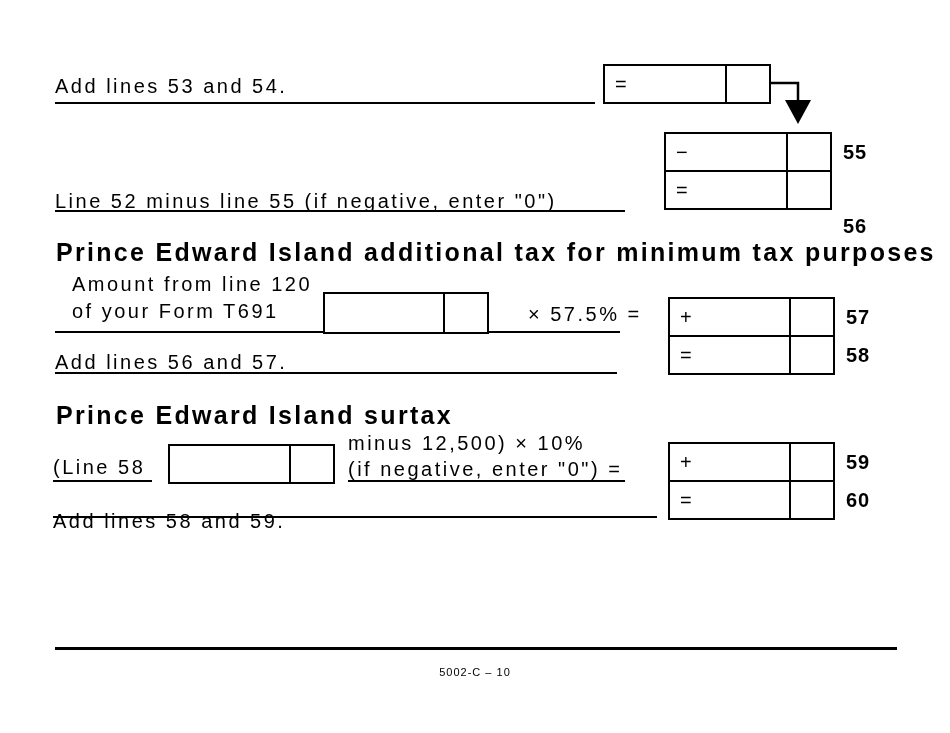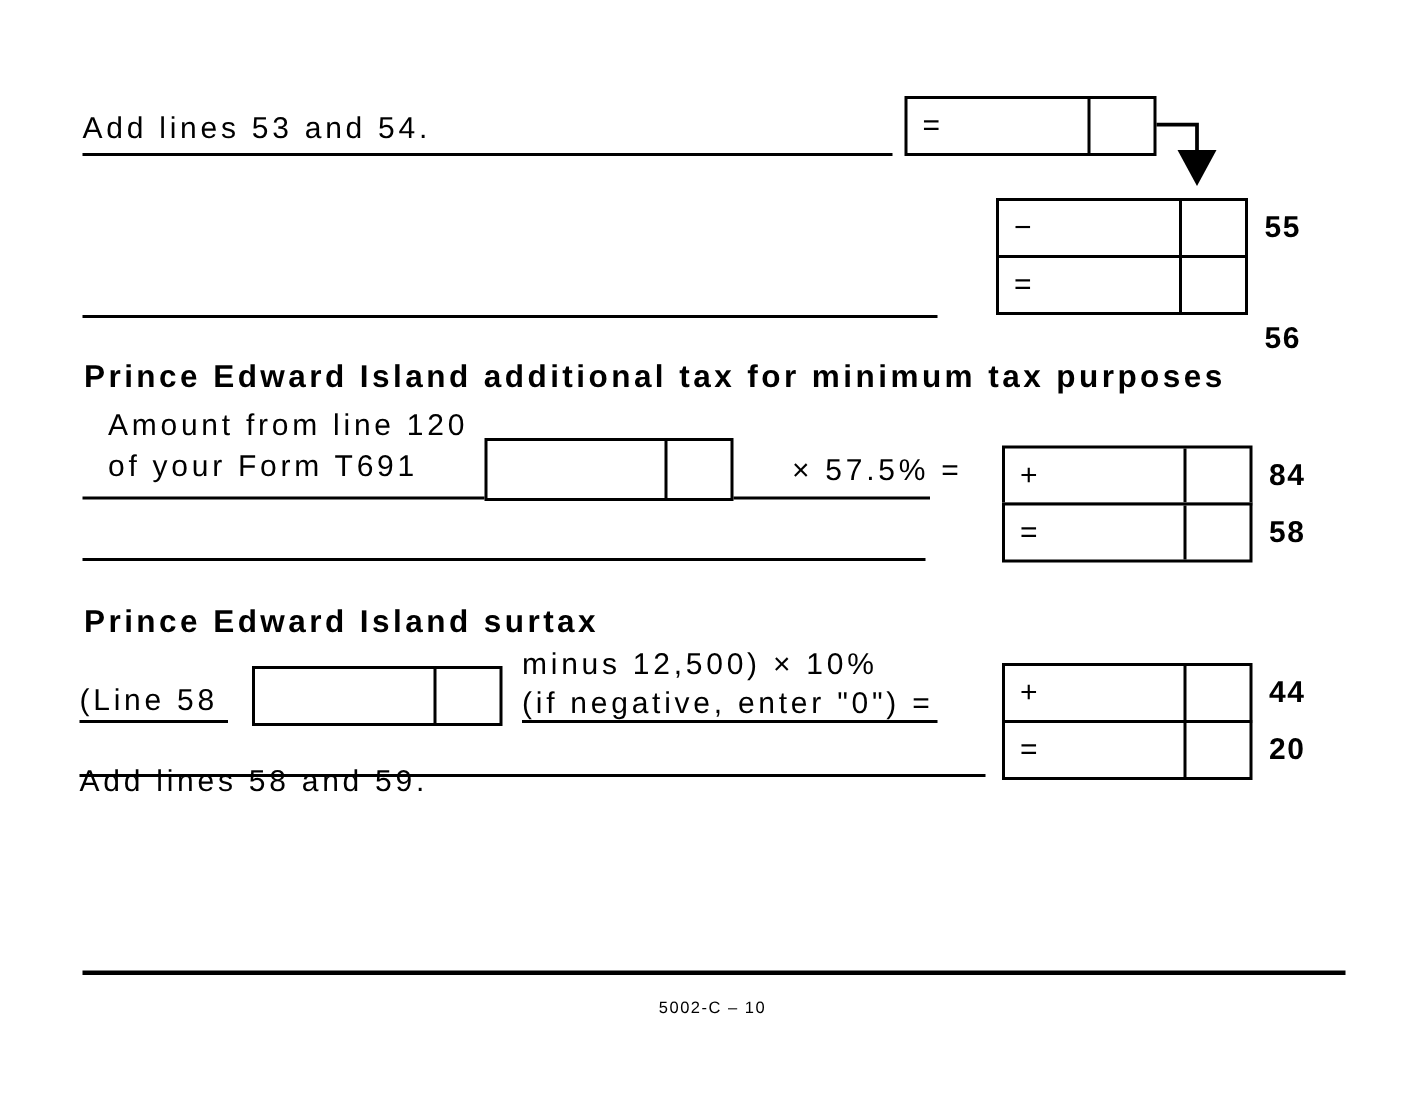--- a/index.html
+++ b/index.html
@@ -6,21 +6,21 @@
   html,body { background:#ffffff; }
   #page {
     position:relative; width:950px; height:733px;
     background:#ffffff; color:#000000;
     font-family:"Liberation Sans","DejaVu Sans",sans-serif;
     overflow:hidden;
   }
   .t  { position:absolute; font-size:20px; letter-spacing:2.5px; line-height:22px; white-space:nowrap; }
   .t2 { line-height:26px; }
   .t3 { line-height:27px; }
-  .h  { position:absolute; font-size:21px; font-weight:bold; letter-spacing:2.3px; line-height:22px; white-space:nowrap; }
+  .h  { position:absolute; font-size:25px; font-weight:bold; letter-spacing:2.3px; line-height:22px; white-space:nowrap; }
   .rule { position:absolute; height:2px; background:#000; }
   .rule-thick { position:absolute; height:3px; background:#000; }
   .box { position:absolute; display:flex; border:2px solid #000; background:#ffffff; }
   .amt { flex:1; border-right:2px solid #000; display:flex; align-items:center; padding-left:10px; }
   .amt .op { font-size:20px; letter-spacing:0; }
   .cents { width:42px; }
   .num { position:absolute; font-size:20px; font-weight:bold; letter-spacing:1px; line-height:22px; white-space:nowrap; }
   .footer { position:absolute; left:0; top:666px; width:100%; text-align:center; font-size:11px; letter-spacing:1px; }
   svg.arrow { position:absolute; }
 </style>
@@ -53,20 +53,21 @@
   <div class="num" style="left:843px; top:141px;">55</div>
 
   <div class="box" style="left:664px; top:170px; width:168px; height:40px;">
     <div class="amt">
       <span class="op">=</span>
     </div>
     <div class="cents"></div>
   </div>
   <div class="num" style="left:843px; top:179px;margin-top:36px;">56</div>
 
+  <div class="t" style="left:55px; top:190px;">Line 52 minus line 55 (if negative, enter "0")</div>
   <div class="rule" style="left:55px; top:210px; width:570px;"></div>
 
   <div class="h" style="left:56px; top:241px;">Prince Edward Island additional tax for minimum tax purposes</div>
 
   <div class="t t3" style="left:72px; top:271px;">
     <div>Amount from line 120</div>
     <div>of your Form T691</div>
   </div>
 
   <div class="rule" style="left:55px; top:331px; width:565px;"></div>
@@ -77,30 +78,31 @@
   </div>
 
   <div class="t" style="left:528px; top:303px;">× 57.5% =</div>
 
   <div class="box" style="left:668px; top:297px; width:167px; height:40px;">
     <div class="amt">
       <span class="op">+</span>
     </div>
     <div class="cents"></div>
   </div>
-  <div class="num" style="left:846px; top:306px;">84</div>
+  <div class="num" style="left:846px; top:306px;">57</div>
 
   <div class="box" style="left:668px; top:335px; width:167px; height:40px;">
     <div class="amt">
       <span class="op">=</span>
     </div>
     <div class="cents"></div>
   </div>
   <div class="num" style="left:846px; top:344px;">58</div>
 
+  <div class="t" style="left:55px; top:351px;">Add lines 56 and 57.</div>
   <div class="rule" style="left:55px; top:372px; width:562px;"></div>
 
   <div class="h" style="left:56px; top:404px;">Prince Edward Island surtax</div>
 
   <div class="t" style="left:53px; top:456px;">(Line 58</div>
   <div class="rule" style="left:53px; top:480px; width:99px;"></div>
 
   <div class="box" style="left:168px; top:444px; width:167px; height:40px;">
     <div class="amt"></div>
     <div class="cents"></div>
@@ -111,29 +113,29 @@
     <div>(if negative, enter "0") =</div>
   </div>
   <div class="rule" style="left:348px; top:480px; width:277px;"></div>
 
   <div class="box" style="left:668px; top:442px; width:167px; height:40px;">
     <div class="amt">
       <span class="op">+</span>
     </div>
     <div class="cents"></div>
   </div>
-  <div class="num" style="left:846px; top:451px;">44</div>
+  <div class="num" style="left:846px; top:451px;">59</div>
 
   <div class="box" style="left:668px; top:480px; width:167px; height:40px;">
     <div class="amt">
       <span class="op">=</span>
     </div>
     <div class="cents"></div>
   </div>
-  <div class="num" style="left:846px; top:489px;">20</div>
+  <div class="num" style="left:846px; top:489px;">60</div>
 
   <div class="t" style="left:53px; top:488px;margin-top:22px;">Add lines 58 and 59.</div>
   <div class="rule" style="left:53px; top:516px; width:604px;"></div>
 
   <div class="rule-thick" style="left:55px; top:647px; width:842px;"></div>
   <div class="footer">5002-C – 10</div>
 
 </div>
 
 </body></html>

